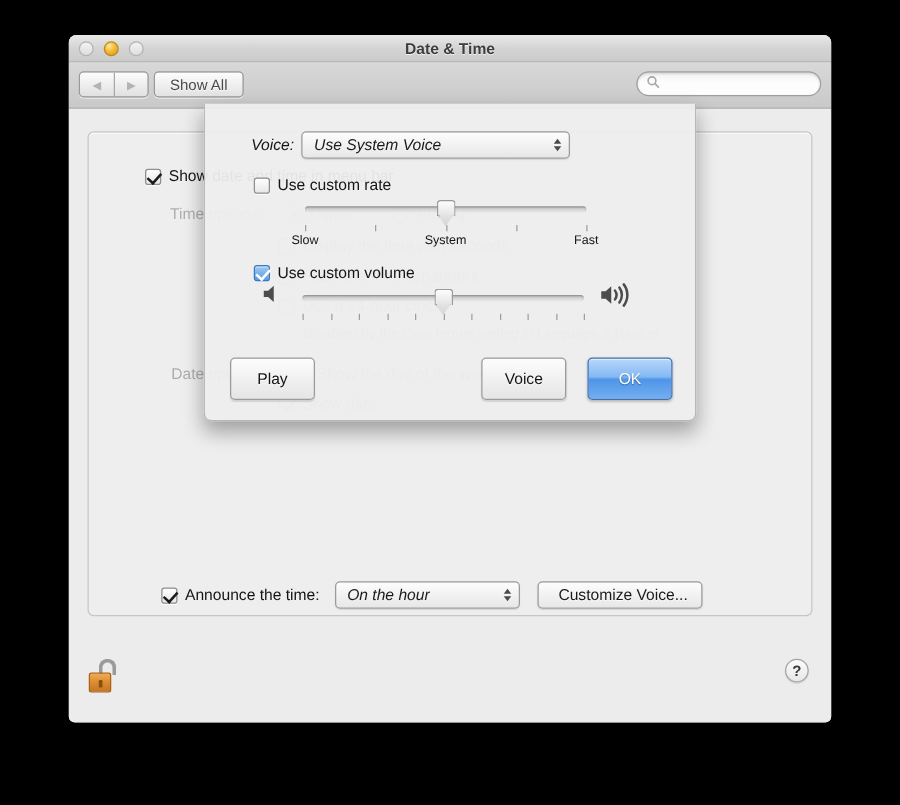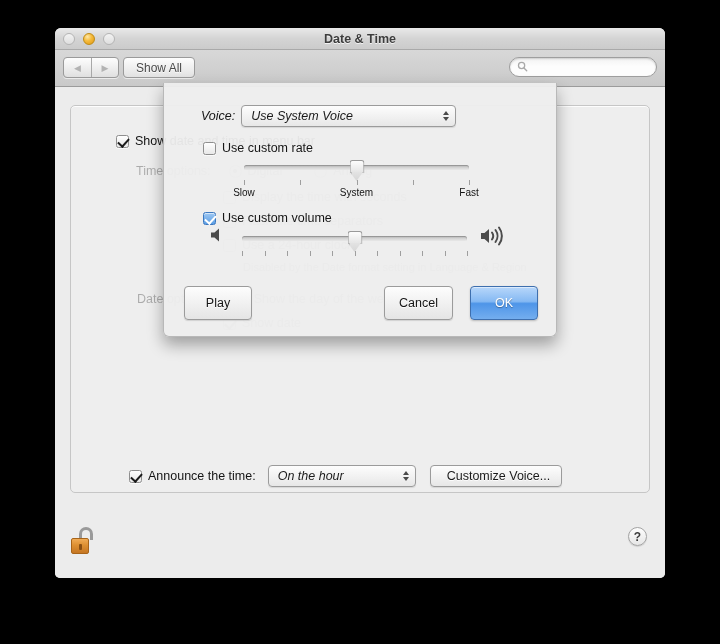--- a/index.html
+++ b/index.html
@@ -505,20 +505,20 @@
         <path d="M13 6.5 a6 6 0 0 1 0 7" fill="none" stroke="#4c4c4c" stroke-width="2" stroke-linecap="round"></path>
         <path d="M16.5 4 a10 10 0 0 1 0 12" fill="none" stroke="#4c4c4c" stroke-width="2" stroke-linecap="round"></path>
         <path d="M20 1.5 a14 14 0 0 1 0 17" fill="none" stroke="#4c4c4c" stroke-width="2" stroke-linecap="round"></path>
       </svg>
     </span>
 
     <div class="btnrow" id="play-btn">
       <span class="dbtn">Play</span>
     </div>
     <div class="btnrow" id="cancel-btn">
-      <span class="dbtn">Cancel</span>
+      <span class="dbtn">Voice</span>
     </div>
     <div class="btnrow" id="ok-btn">
       <span class="dbtn default">OK</span>
     </div>
   </div>
 
 </div>
 
 </body></html>

